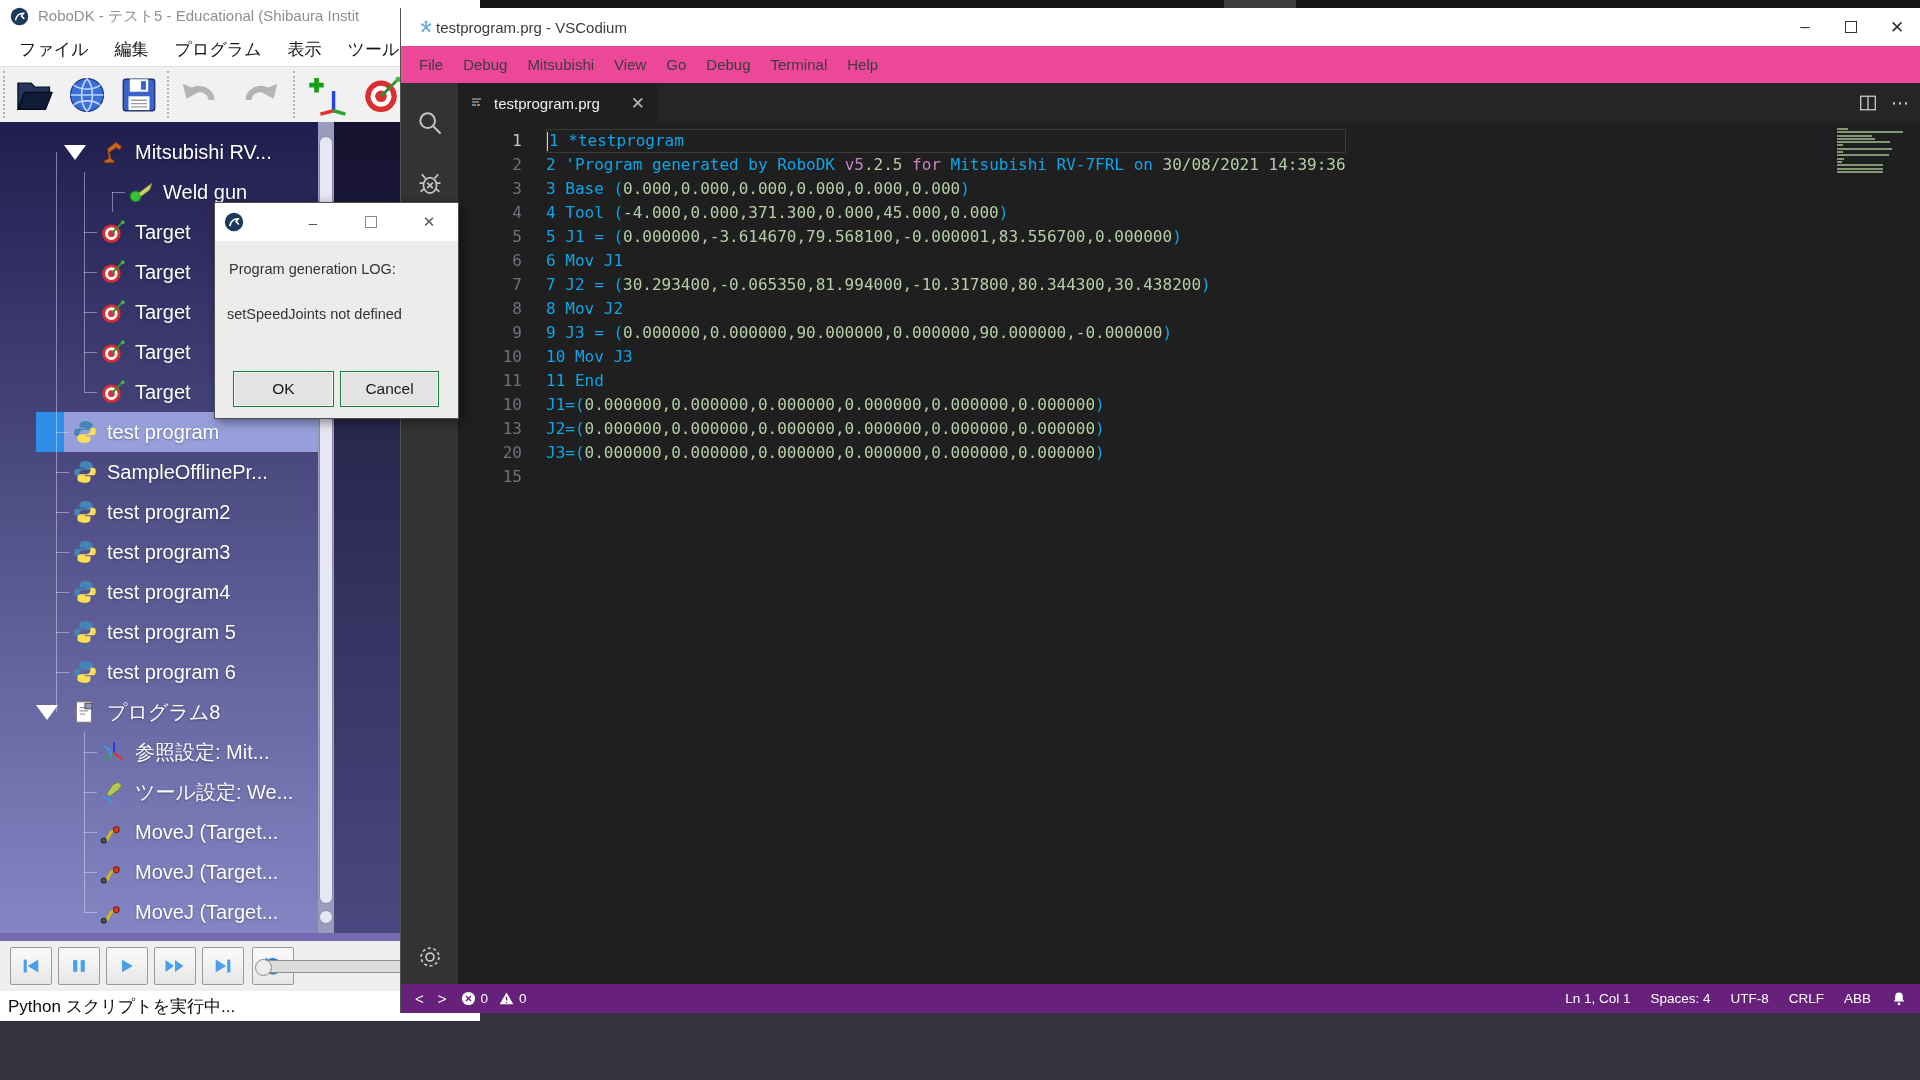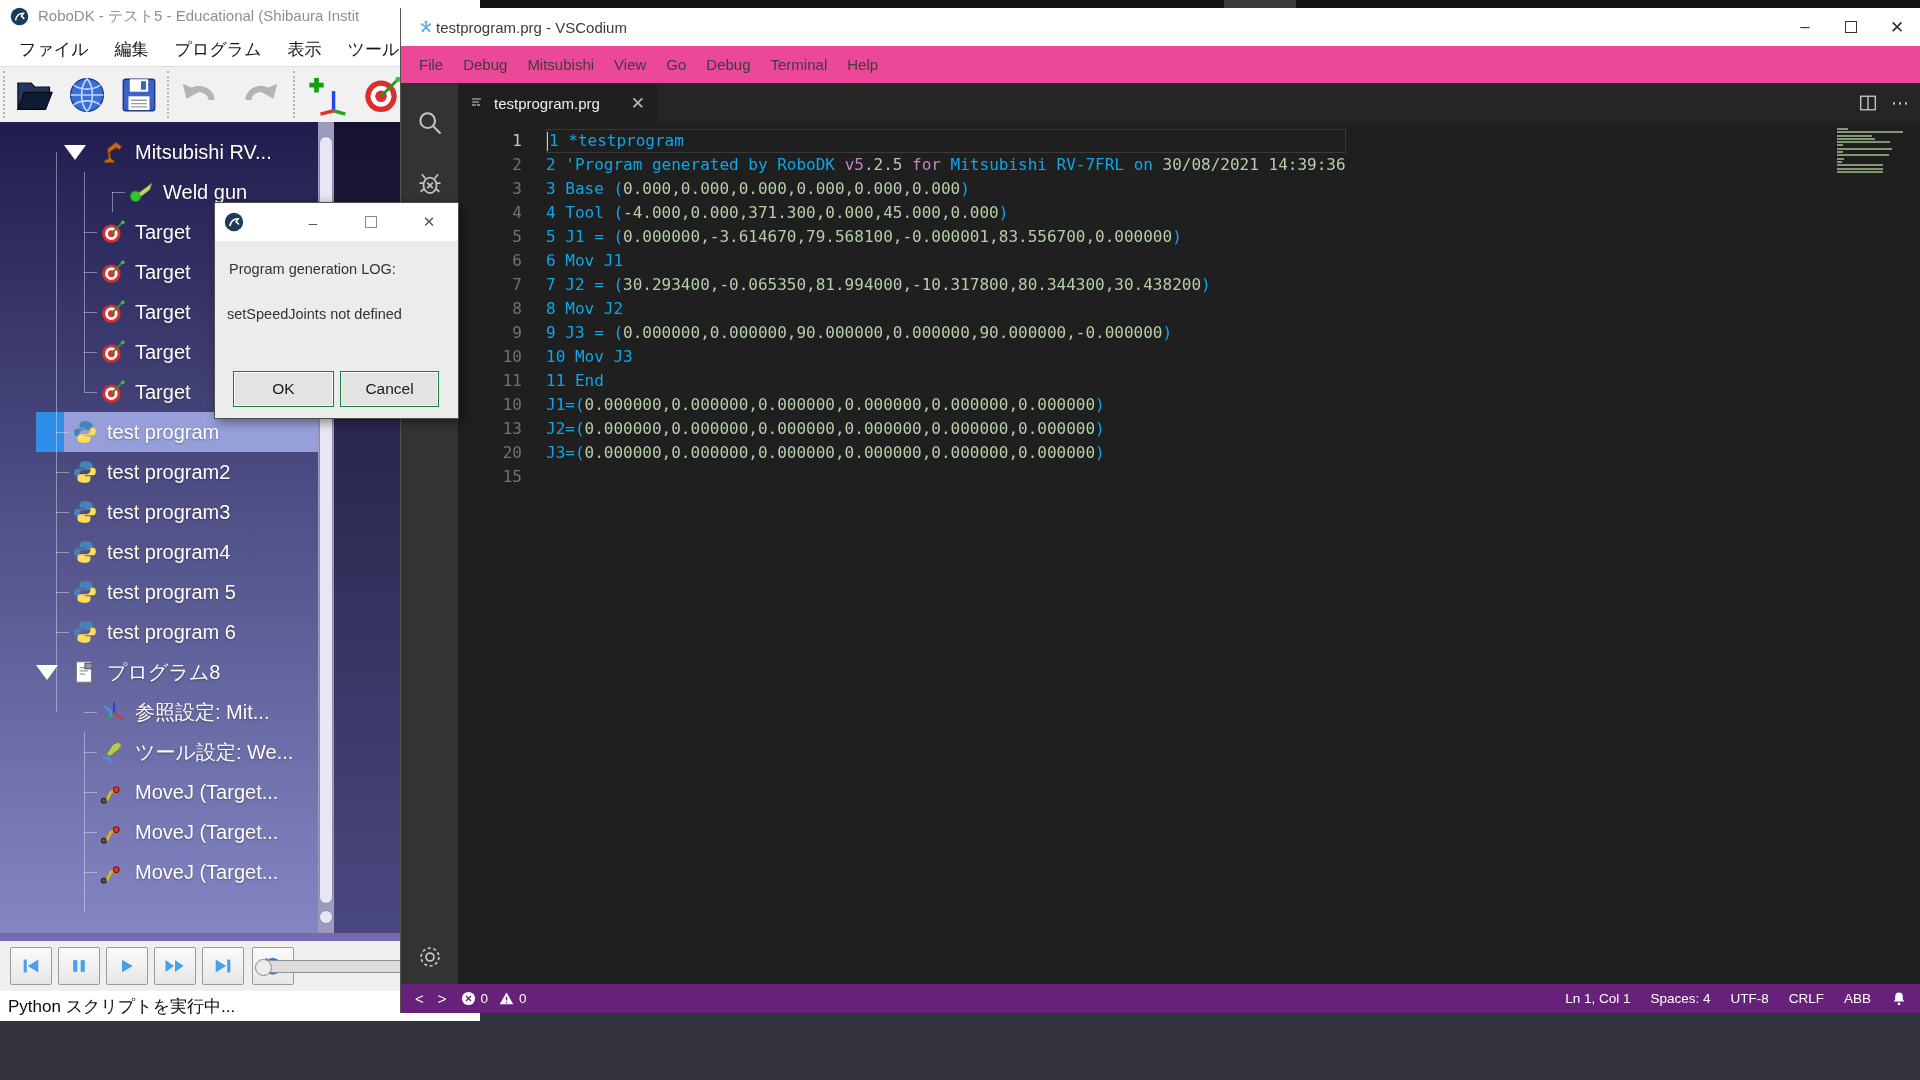--- a/index.html
+++ b/index.html
@@ -290,20 +290,30 @@
             <span class="lbl">test program</span>
           </div>
           <div class="tree-row" style="margin-top: 0px; padding-left: 72px;">
             <span class="tree-stub" style="left: 56px; top: 20px;"></span>
             <span class="icn">
               <svg width="26" height="26" viewBox="0 0 24 24">
                 <path d="M12 2c-4 0-5 1.7-5 3.5V8h5v1H4.5C2.5 9 2 11 2 12.7 2 14.6 2.7 16 4.6 16H7v-2.6C7 11.5 8.6 10 11 10h5c1.7 0 3-1.3 3-3V5.5C19 3.7 17 2 12 2z" fill="#4584b6"></path>
                 <path d="M12 22c4 0 5-1.7 5-3.5V16h-5v-1h7.5c2 0 2.5-2 2.5-3.7 0-1.9-.7-3.3-2.6-3.3H17v2.6c0 1.9-1.6 3.4-4 3.4H8c-1.7 0-3 1.3-3 3v1.5C5 20.3 7 22 12 22z" fill="#ffde57"></path>
               </svg>
             </span>
+            <span class="lbl">SampleOfflinePr...</span>
+          </div>
+          <div class="tree-row" style="margin-top: 0px; padding-left: 72px;">
+            <span class="tree-stub" style="left: 56px; top: 20px;"></span>
+            <span class="icn">
+              <svg width="26" height="26" viewBox="0 0 24 24">
+                <path d="M12 2c-4 0-5 1.7-5 3.5V8h5v1H4.5C2.5 9 2 11 2 12.7 2 14.6 2.7 16 4.6 16H7v-2.6C7 11.5 8.6 10 11 10h5c1.7 0 3-1.3 3-3V5.5C19 3.7 17 2 12 2z" fill="#4584b6"></path>
+                <path d="M12 22c4 0 5-1.7 5-3.5V16h-5v-1h7.5c2 0 2.5-2 2.5-3.7 0-1.9-.7-3.3-2.6-3.3H17v2.6c0 1.9-1.6 3.4-4 3.4H8c-1.7 0-3 1.3-3 3v1.5C5 20.3 7 22 12 22z" fill="#ffde57"></path>
+              </svg>
+            </span>
             <span class="lbl">test program2</span>
           </div>
           <div class="tree-row" style="margin-top: 0px; padding-left: 72px;">
             <span class="tree-stub" style="left: 56px; top: 20px;"></span>
             <span class="icn">
               <svg width="26" height="26" viewBox="0 0 24 24">
                 <path d="M12 2c-4 0-5 1.7-5 3.5V8h5v1H4.5C2.5 9 2 11 2 12.7 2 14.6 2.7 16 4.6 16H7v-2.6C7 11.5 8.6 10 11 10h5c1.7 0 3-1.3 3-3V5.5C19 3.7 17 2 12 2z" fill="#4584b6"></path>
                 <path d="M12 22c4 0 5-1.7 5-3.5V16h-5v-1h7.5c2 0 2.5-2 2.5-3.7 0-1.9-.7-3.3-2.6-3.3H17v2.6c0 1.9-1.6 3.4-4 3.4H8c-1.7 0-3 1.3-3 3v1.5C5 20.3 7 22 12 22z" fill="#ffde57"></path>
               </svg>
             </span>

